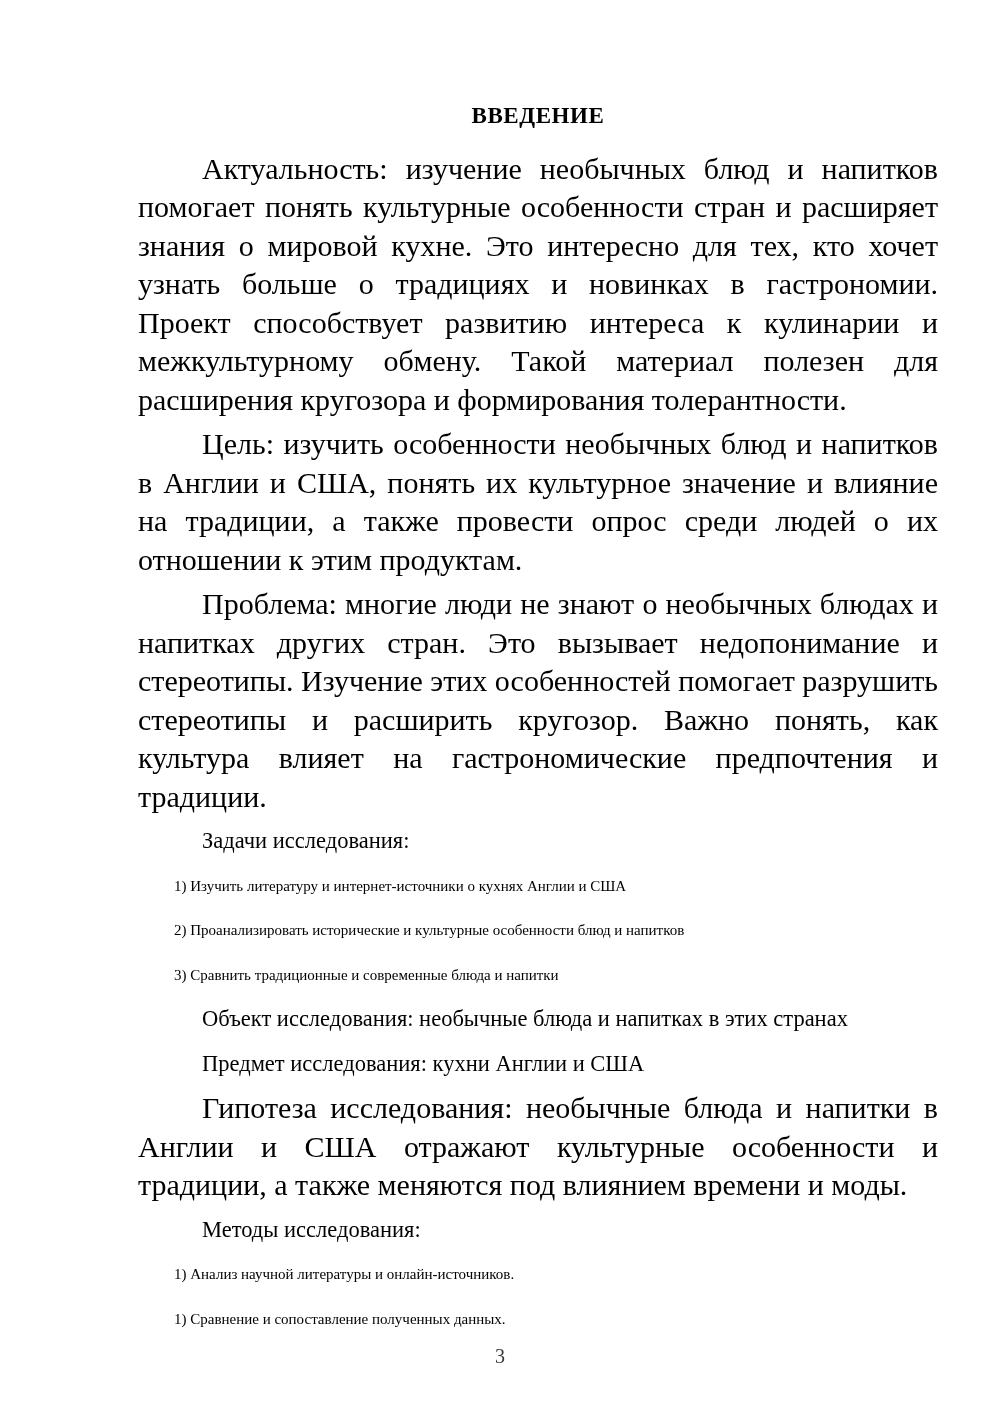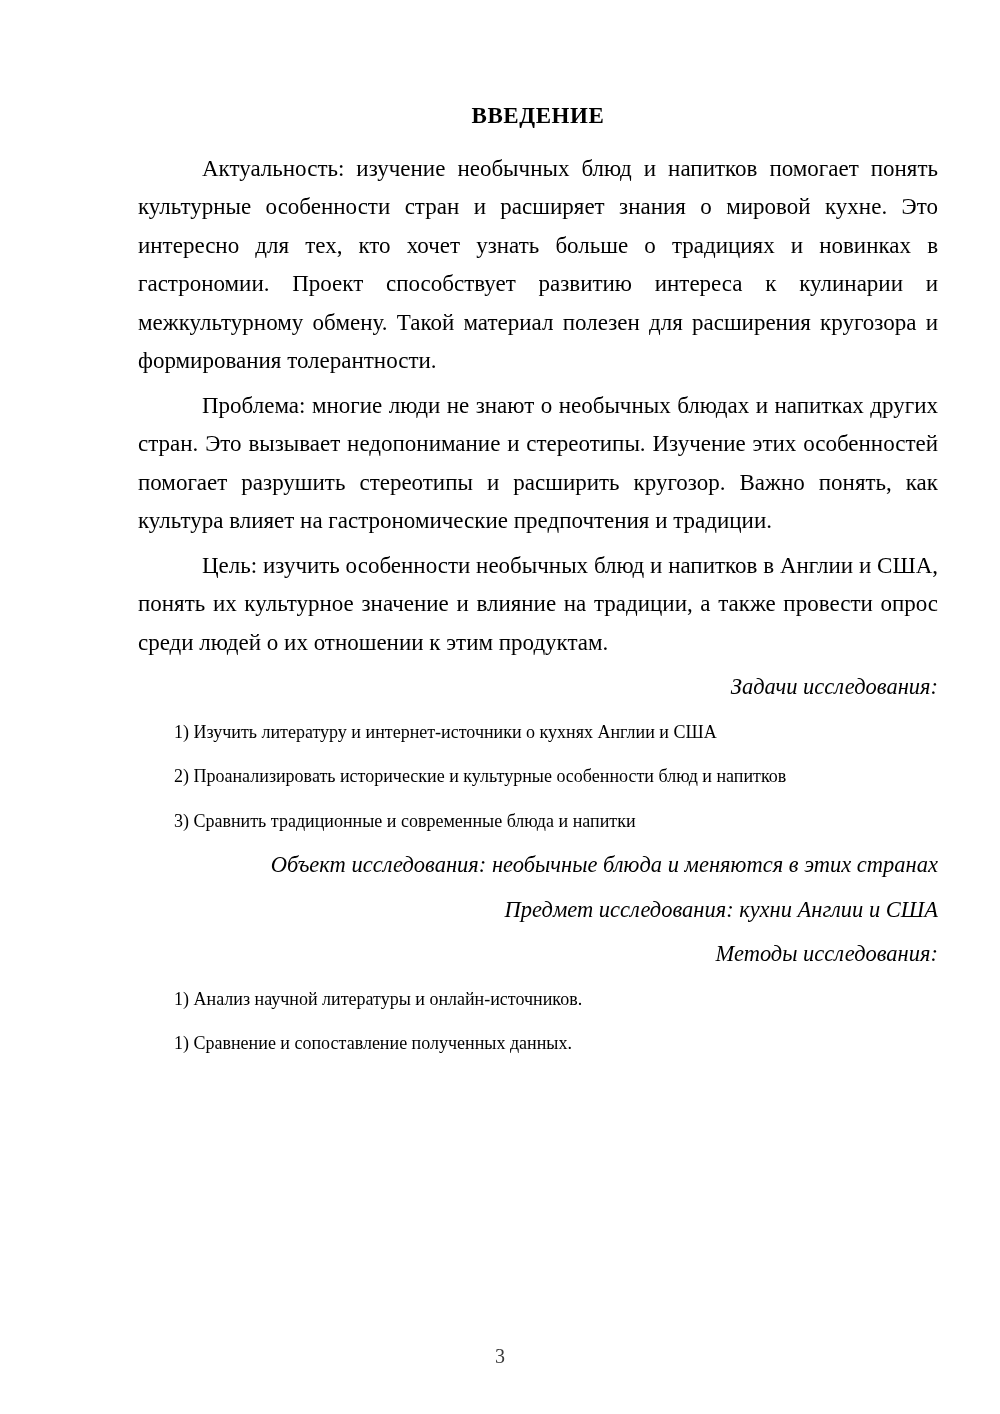--- a/index.html
+++ b/index.html
@@ -29,40 +29,39 @@
   }
   .doc-title {
     font-size: 23px;
     font-weight: bold;
     text-align: center;
     letter-spacing: 0.6px;
     margin: 0 0 20px 0;
     line-height: 1.2;
   }
   .para {
-    font-size: 23px;
+    font-size: 30px;
     line-height: 38.5px;
     text-align: justify;
     text-justify: inter-word;
     text-indent: 64px;
     margin: 0 0 6px 0;
     hyphens: none;
   }
   
   .stmt {
     font-size: 22.5px;
     line-height: 38.5px;
-    text-align: right;
+    text-align: left;
     text-indent: 64px;
     margin: 0 0 6px 0;
-    font-style: italic;
   }
   
   .item {
-    font-size: 18px;
+    font-size: 15px;
     line-height: 38.5px;
     text-align: justify;
     text-justify: inter-word;
     text-align-last: left;
     text-indent: 36px;
     margin: 0 0 6px 0;
   }
   .page-number {
     position: absolute;
     left: 0;
@@ -78,38 +77,39 @@
 <body>
 
 <div class="page">
 
   <div class="content">
 
     <h1 class="doc-title">ВВЕДЕНИЕ</h1>
 
     <p class="para">Актуальность: изучение необычных блюд и напитков помогает понять культурные особенности стран и расширяет знания о мировой кухне. Это интересно для тех, кто хочет узнать больше о традициях и новинках в гастрономии. Проект способствует развитию интереса к кулинарии и межкультурному обмену. Такой материал полезен для расширения кругозора и формирования толерантности.</p>
 
+    <p class="para">Цель: изучить особенности необычных блюд и напитков в Англии и США, понять их культурное значение и влияние на традиции, а также провести опрос среди людей о их отношении к этим продуктам.</p>
+
     <p class="para">Проблема: многие люди не знают о необычных блюдах и напитках других стран. Это вызывает недопонимание и стереотипы. Изучение этих особенностей помогает разрушить стереотипы и расширить кругозор. Важно понять, как культура влияет на гастрономические предпочтения и традиции.</p>
-
-    <p class="para">Цель: изучить особенности необычных блюд и напитков в Англии и США, понять их культурное значение и влияние на традиции, а также провести опрос среди людей о их отношении к этим продуктам.</p>
 
     <p class="stmt">Задачи исследования:</p>
 
     <p class="item">1) Изучить литературу и интернет-источники о кухнях Англии и США</p>
 
     <p class="item">2) Проанализировать исторические и культурные особенности блюд и напитков</p>
 
     <p class="item">3) Сравнить традиционные и современные блюда и напитки</p>
 
 
 
-    <p class="stmt">Объект исследования: необычные блюда и меняются в этих странах</p>
+    <p class="stmt">Объект исследования: необычные блюда и напитках в этих странах</p>
 
     <p class="stmt">Предмет исследования: кухни Англии и США</p>
 
+    <p class="para">Гипотеза исследования: необычные блюда и напитки в Англии и США отражают культурные особенности и традиции, а также меняются под влиянием времени и моды.</p>
 
     <p class="stmt">Методы исследования:</p>
 
     <p class="item">1) Анализ научной литературы и онлайн-источников.</p>
 
     <p class="item">1) Сравнение и сопоставление полученных данных.</p>
 
   </div>
 
   <div class="page-number">3</div>

